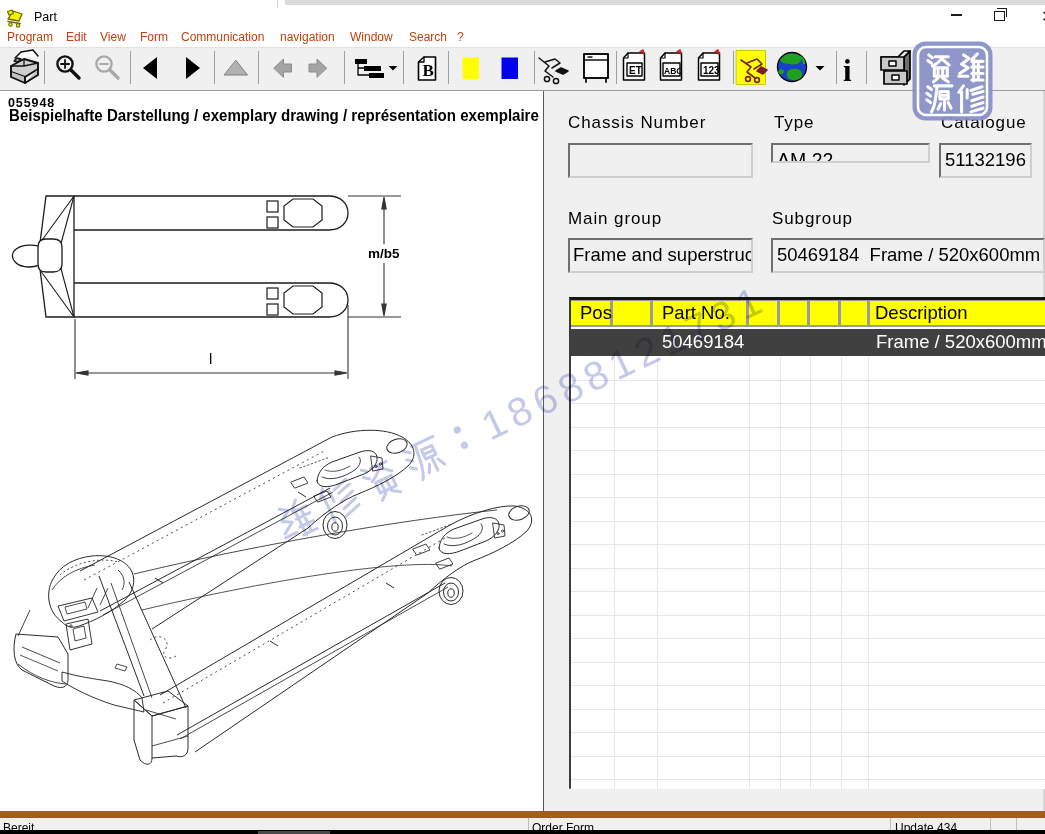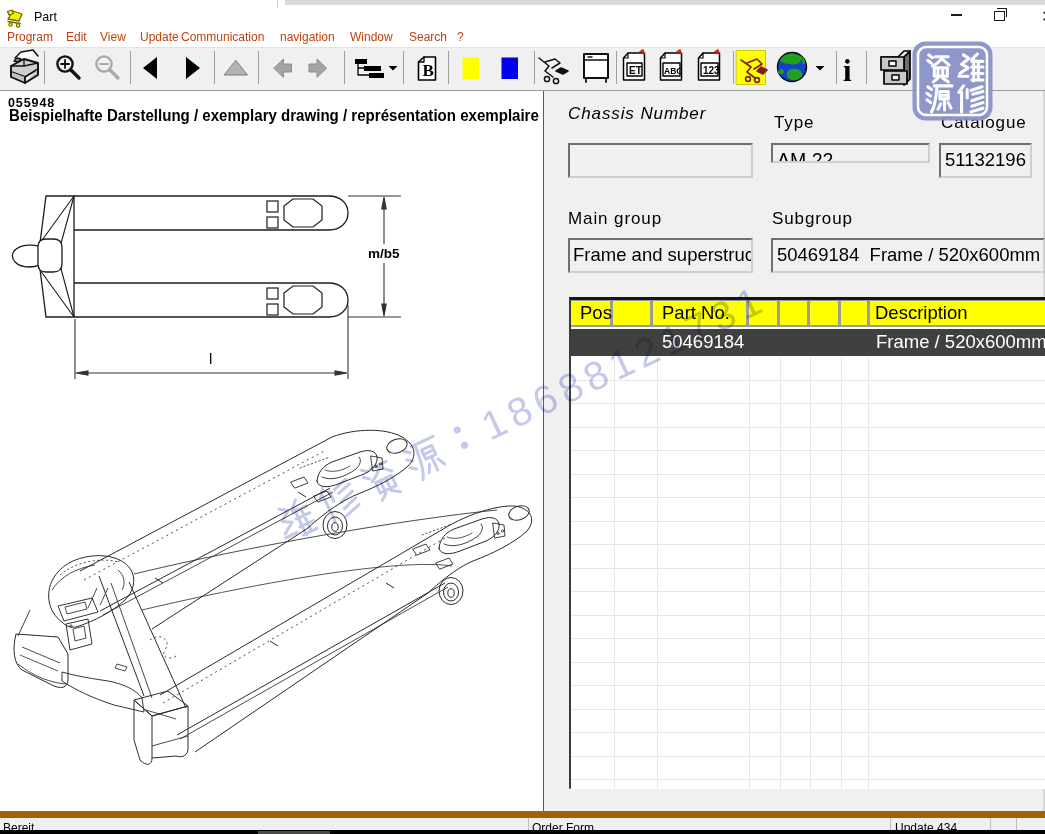--- a/index.html
+++ b/index.html
@@ -17,21 +17,21 @@
 <div class="abs" style="left:951px;top:14px;width:11px;height:2px;background:#1a1a1a;"></div>
 
 <div class="abs" style="left:994px;top:11px;width:9px;height:8px;border:1.5px solid #1a1a1a;background:#fff;"></div>
 <div class="abs" style="left:997px;top:8px;width:9px;height:8px;border-top:1.5px solid #1a1a1a;border-right:1.5px solid #1a1a1a;"></div>
 <div class="abs" style="left:1041px;top:7px;font-size:16px;color:#1a1a1a;">✕</div>
 
 <div class="abs" style="left:0;top:28px;width:1045px;height:18px;background:#fff;font-size:12px;color:#c2410c;">
   <span class="abs" style="left:7px;top:2px;">Program</span>
   <span class="abs" style="left:66px;top:2px;">Edit</span>
   <span class="abs" style="left:100px;top:2px;">View</span>
-  <span class="abs" style="left:140px;top:2px;">Update</span>
+  <span class="abs" style="left:140px;top:2px;">Form</span>
   <span class="abs" style="left:181px;top:2px;">Communication</span>
   <span class="abs" style="left:280px;top:2px;">navigation</span>
   <span class="abs" style="left:350px;top:2px;">Window</span>
   <span class="abs" style="left:409px;top:2px;">Search</span>
   <span class="abs" style="left:457px;top:2px;">?</span>
 </div>
 
 <div class="abs" style="left:0;top:47px;width:1045px;height:42px;background:#f0f0f0;border-top:1px solid #e2e2e2;border-bottom:1px solid #9a9a9a;"></div>
 
 <div class="abs" style="left:44px;top:51px;width:1px;height:33px;background:#9f9f9f;"></div>
@@ -49,21 +49,21 @@
 
 <div class="abs" style="left:0;top:91px;width:543px;height:720px;background:#fff;"></div>
 <div class="abs" style="left:8px;top:96px;font-size:12.5px;font-weight:bold;letter-spacing:0.9px;">055948</div>
 <div class="abs" style="left:9px;top:106px;font-size:17px;font-weight:bold;transform:scaleX(0.886);transform-origin:0 0;white-space:nowrap;">Beispielhafte Darstellung / exemplary drawing / représentation exemplaire</div>
 
 <div class="abs" style="left:543px;top:91px;width:15px;height:720px;background:#f0f0f0;border-left:1.5px solid #5a5a5a;border-right:1.5px solid #5a5a5a;"></div>
 
 <div class="abs" style="left:558px;top:91px;width:487px;height:720px;background:#f0f0f0;"></div>
 <div class="abs" style="left:1043px;top:91px;width:2px;height:720px;background:#d6d6d6;"></div>
 
-<div class="abs" style="left:568px;top:104px;font-size:17px;letter-spacing:0.9px;font-style:italic;">Chassis Number</div>
+<div class="abs" style="left:568px;top:113px;font-size:17px;letter-spacing:0.9px;">Chassis Number</div>
 <div class="abs" style="left:774px;top:113px;font-size:17px;letter-spacing:0.9px;">Type</div>
 <div class="abs" style="left:941px;top:113px;font-size:17px;letter-spacing:0.9px;">Catalogue</div>
 
 <div class="abs box" style="left:568px;top:143px;width:185px;height:35px;"></div>
 <div class="abs box" style="left:771px;top:143px;width:159px;height:20px;">
     <span style="font-size:19.5px;">AM 22</span>
   </div>
 <div class="abs box" style="left:939px;top:143px;width:93px;height:35px;">
     <span style="font-size:18.5px;">51132196</span>
   </div>

